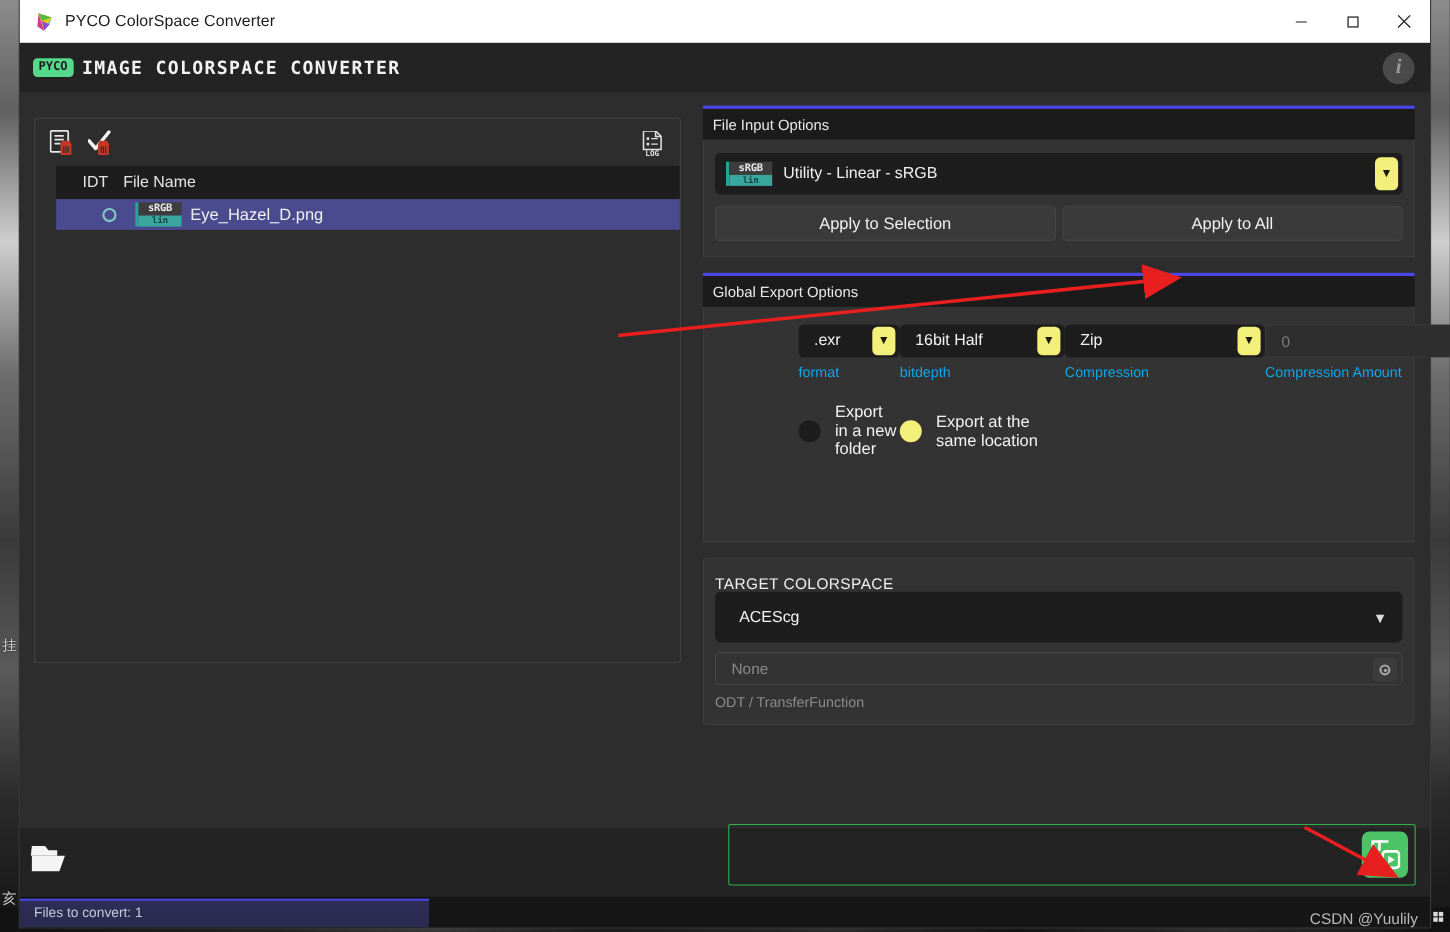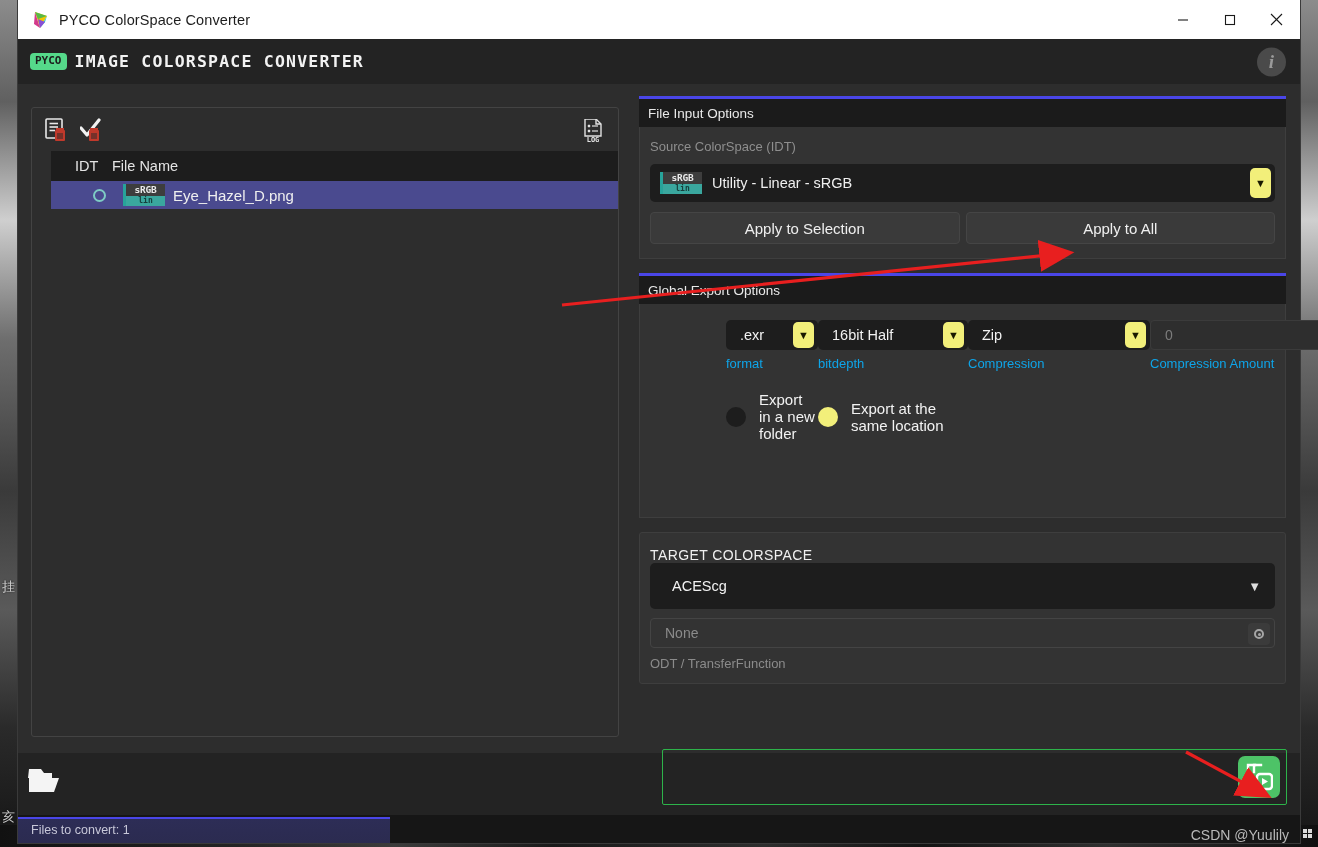--- a/index.html
+++ b/index.html
@@ -97,21 +97,21 @@
 
   
   #appbody {
     position: absolute; left: 0; right: 0; top: 84px; bottom: 0;
     background: #2d2d2d;
   }
 
   
   #filepanel {
     position: absolute; left: 13px; top: 23px;
-    width: 588px; height: 630px;
+    width: 588px; height: 496px;
     background: #2d2d2d;
     border: 1px solid #434343;
     border-radius: 3px;
   }
   #filetoolbar { height: 43px; position: relative; }
   .tb-icon { position: absolute; top: 10px; cursor: pointer; }
   #icon-clear-list { left: 13px; }
   #icon-clear-checked { left: 48px; }
   #icon-log { right: 13px; top: 11px; }
 
@@ -412,21 +412,20 @@
         <div class="file-name">Eye_Hazel_D.png</div>
       </div>
     </div>
 
     <div id="rightcol">
 
       <div class="panel">
         <div class="panel-accent"></div>
         <div class="panel-head">File Input Options</div>
         <div class="panel-body" id="fio-body">
-          <div class="sublabel">Source ColorSpace (IDT)</div>
           <div id="idt-select">
             <div class="cs-badge">
               <div class="bar"></div>
               <div class="top">sRGB</div>
               <div class="bot">lin</div>
             </div>
             <div id="idt-label">Utility - Linear - sRGB</div>
             <div class="ydrop">▼</div>
           </div>
           <div id="apply-row">

